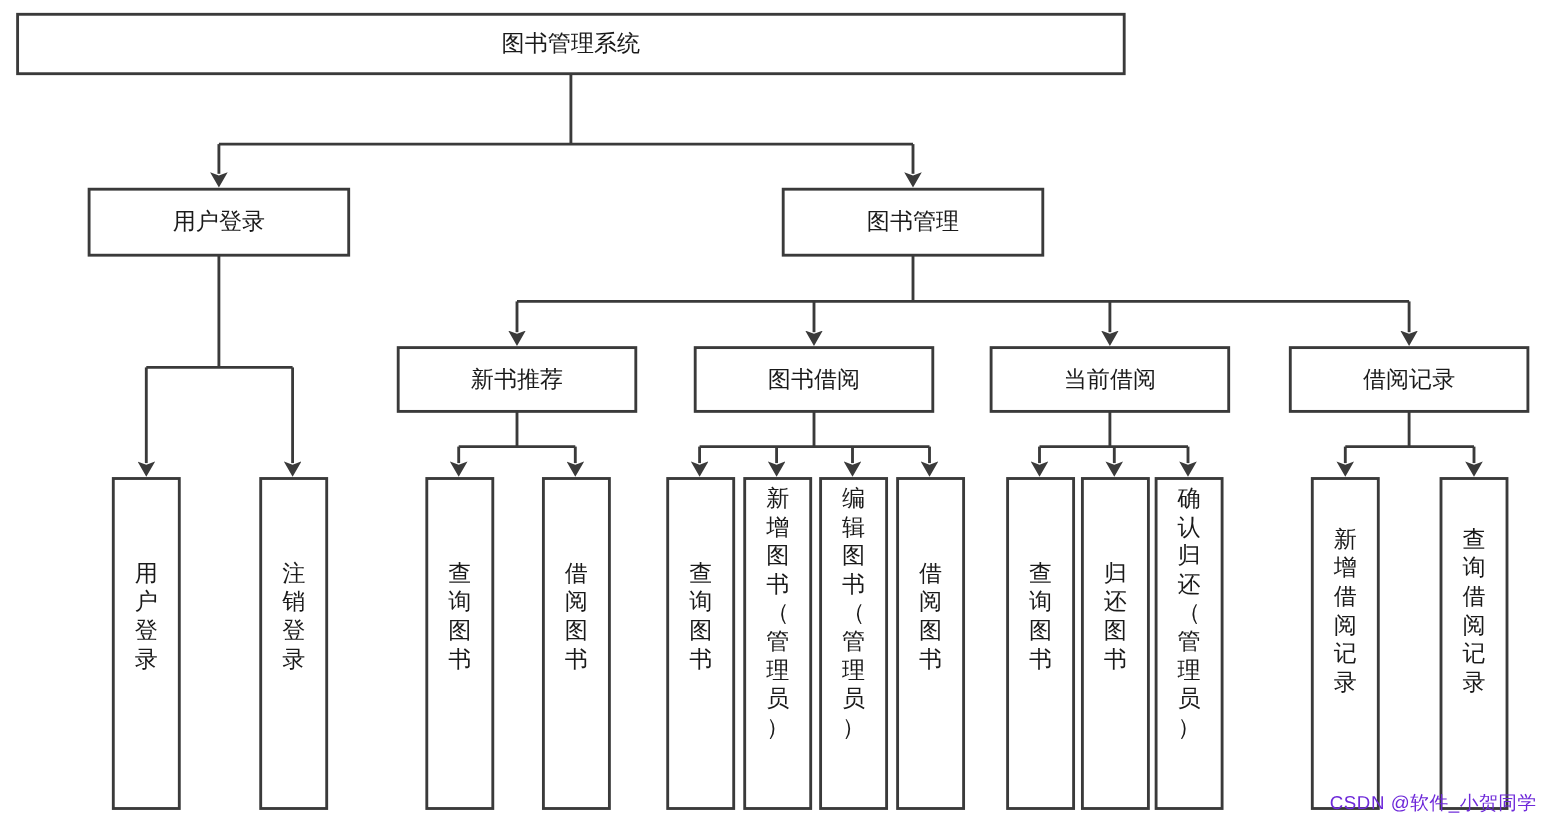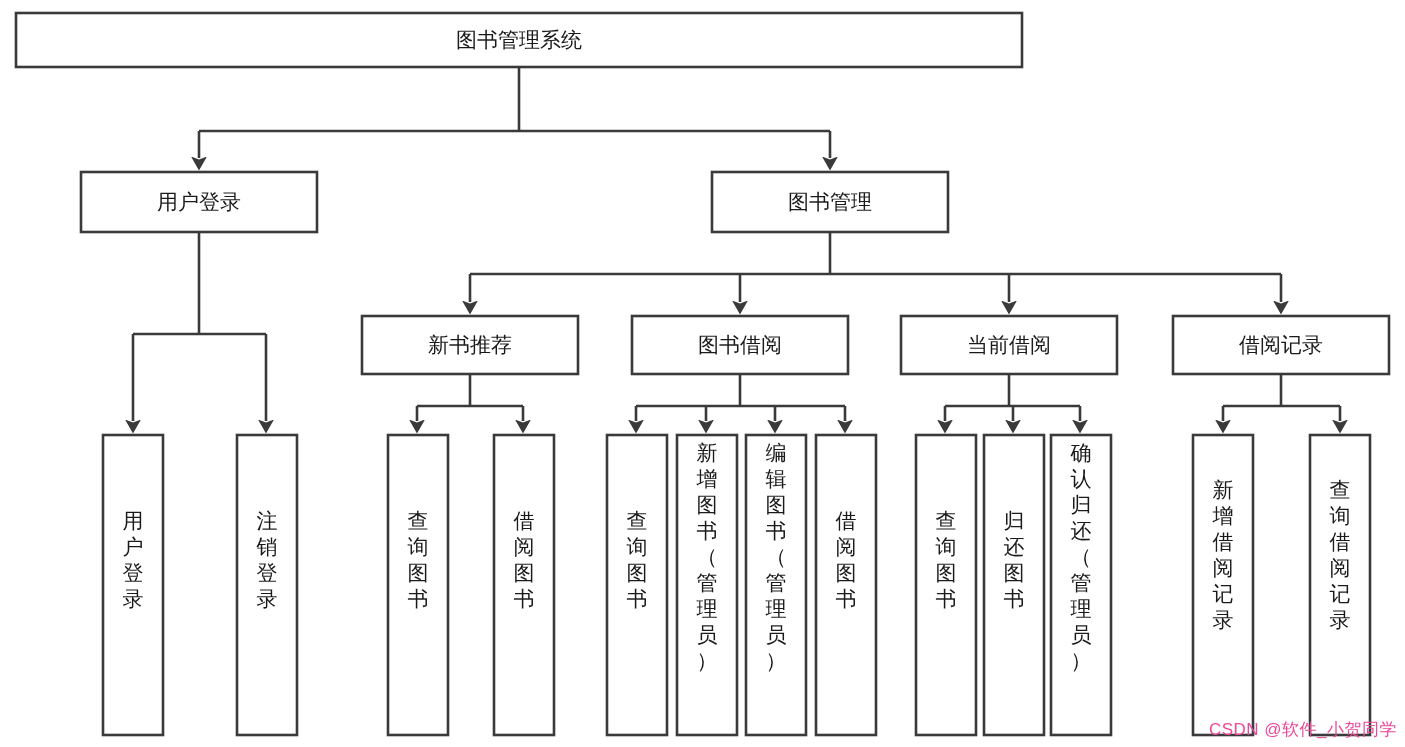--- a/index.html
+++ b/index.html
@@ -52,21 +52,21 @@
   .arrow-head {
     fill: #3a3a3a;
     stroke: none;
   }
   .watermark {
     position: absolute;
     right: 8px;
     bottom: 6px;
     font-family: "Liberation Sans", "DejaVu Sans", sans-serif;
     font-size: 17px;
-    color: #ec4899;
+    color: #6d28d9;
     letter-spacing: 0.5px;
     white-space: nowrap;
     user-select: none;
   }
 </style>
 </head>
 <body>
 
 <div id="diagram-root">
 

